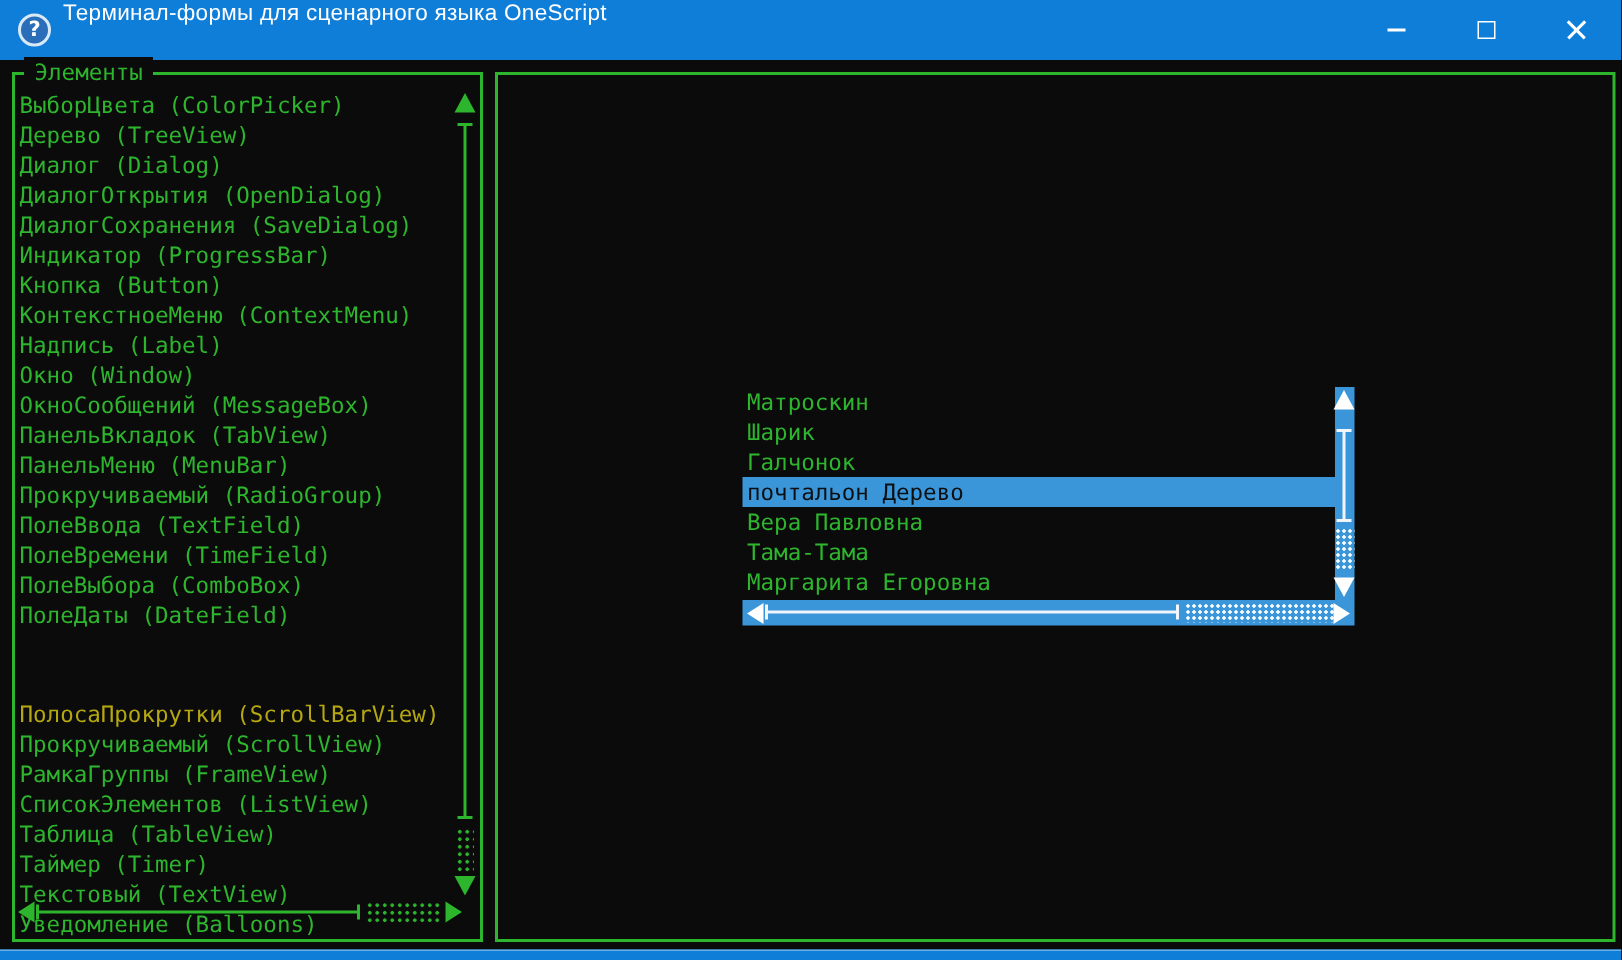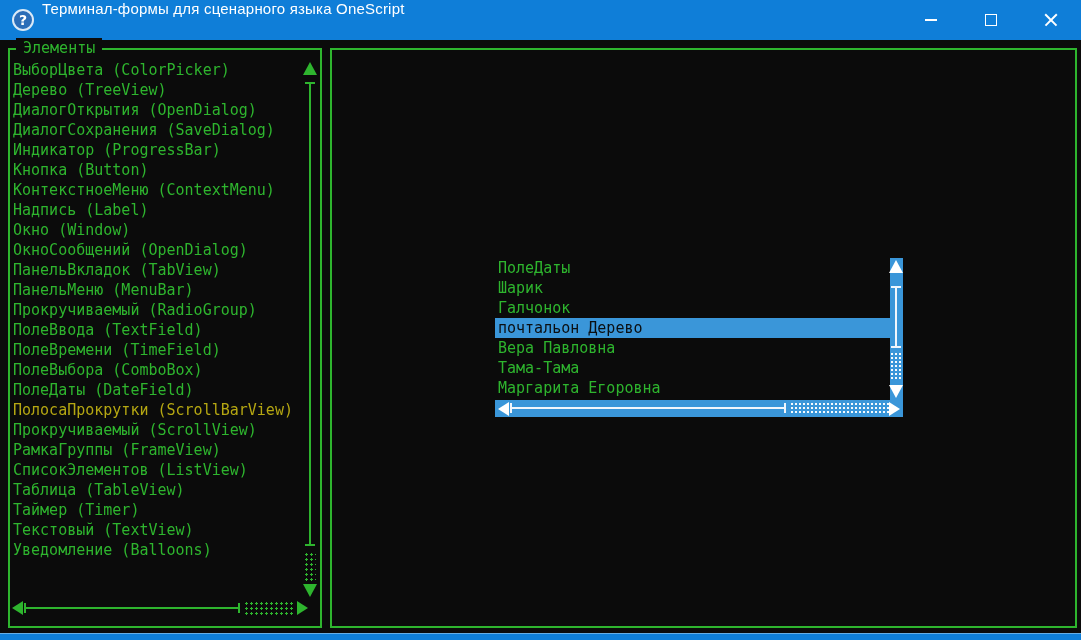--- a/index.html
+++ b/index.html
@@ -35,21 +35,21 @@
     border-top:1px solid #66aee6;}
   
   .frame{position:absolute;border:2px solid var(--green);background:var(--background);}
   .frame-left{left:8px;top:48px;width:314px;height:580px;}
   .frame-right{left:330px;top:48px;width:747px;height:580px;}
   .frame-label{position:absolute;top:-12px;left:6px;padding:0 7px;background:var(--background);
     color:var(--green);font-size:15px;line-height:20px;white-space:nowrap;}
   
   .trow{height:20px;line-height:20px;font-size:15px;color:var(--green);white-space:nowrap;
     padding-left:3px;overflow:hidden;}
-  .trow.hot{color:var(--hot);}
+  .trow.hot{color:var(--hot);margin-top:46px;}
   .trow.nsel{background:var(--blue);color:#0b0f12;}
   .elements-list{position:absolute;left:0;top:10px;width:290px;}
   .names-list{position:absolute;left:163px;top:208px;width:396px;}
   
   .tri{position:absolute;width:0;height:0;}
   .tri.up{border-left:7px solid transparent;border-right:7px solid transparent;border-bottom:13px solid currentColor;}
   .tri.down{border-left:7px solid transparent;border-right:7px solid transparent;border-top:13px solid currentColor;}
   .tri.left{border-top:7px solid transparent;border-bottom:7px solid transparent;border-right:11px solid currentColor;}
   .tri.right{border-top:7px solid transparent;border-bottom:7px solid transparent;border-left:11px solid currentColor;}
   .track{position:absolute;background:currentColor;}
@@ -108,28 +108,29 @@
           </div>
       </div>
     </div>
   </div>
 
   <div class="frame frame-left">
     <div class="frame-label">Элементы</div>
     <div class="elements-list">
         <div class="trow">ВыборЦвета (ColorPicker)</div>
         <div class="trow">Дерево (TreeView)</div>
+        <div class="trow">Диалог (Dialog)</div>
         <div class="trow">ДиалогОткрытия (OpenDialog)</div>
         <div class="trow">ДиалогСохранения (SaveDialog)</div>
         <div class="trow">Индикатор (ProgressBar)</div>
         <div class="trow">Кнопка (Button)</div>
         <div class="trow">КонтекстноеМеню (ContextMenu)</div>
         <div class="trow">Надпись (Label)</div>
         <div class="trow">Окно (Window)</div>
-        <div class="trow">ОкноСообщений (OpenDialog)</div>
+        <div class="trow">ОкноСообщений (MessageBox)</div>
         <div class="trow">ПанельВкладок (TabView)</div>
         <div class="trow">ПанельМеню (MenuBar)</div>
         <div class="trow">Прокручиваемый (RadioGroup)</div>
         <div class="trow">ПолеВвода (TextField)</div>
         <div class="trow">ПолеВремени (TimeField)</div>
         <div class="trow">ПолеВыбора (ComboBox)</div>
         <div class="trow">ПолеДаты (DateField)</div>
         <div class="trow hot">ПолосаПрокрутки (ScrollBarView)</div>
         <div class="trow">Прокручиваемый (ScrollView)</div>
         <div class="trow">РамкаГруппы (FrameView)</div>
@@ -150,21 +151,21 @@
     <div class="hsb-green">
       <div class="tri left"></div>
       <div class="track htrack"></div>
       <div class="hthumb stipple-green"></div>
       <div class="tri right"></div>
     </div>
   </div>
 
   <div class="frame frame-right">
     <div class="names-list">
-        <div class="trow">ПолеДаты</div>
+        <div class="trow">Матроскин</div>
         <div class="trow">Шарик</div>
         <div class="trow">Галчонок</div>
         <div class="trow nsel">почтальон Дерево</div>
         <div class="trow">Вера Павловна</div>
         <div class="trow">Тама-Тама</div>
         <div class="trow">Маргарита Егоровна</div>
       </div>
 
     <div class="vsb-blue">
       <div class="tri up"></div>

